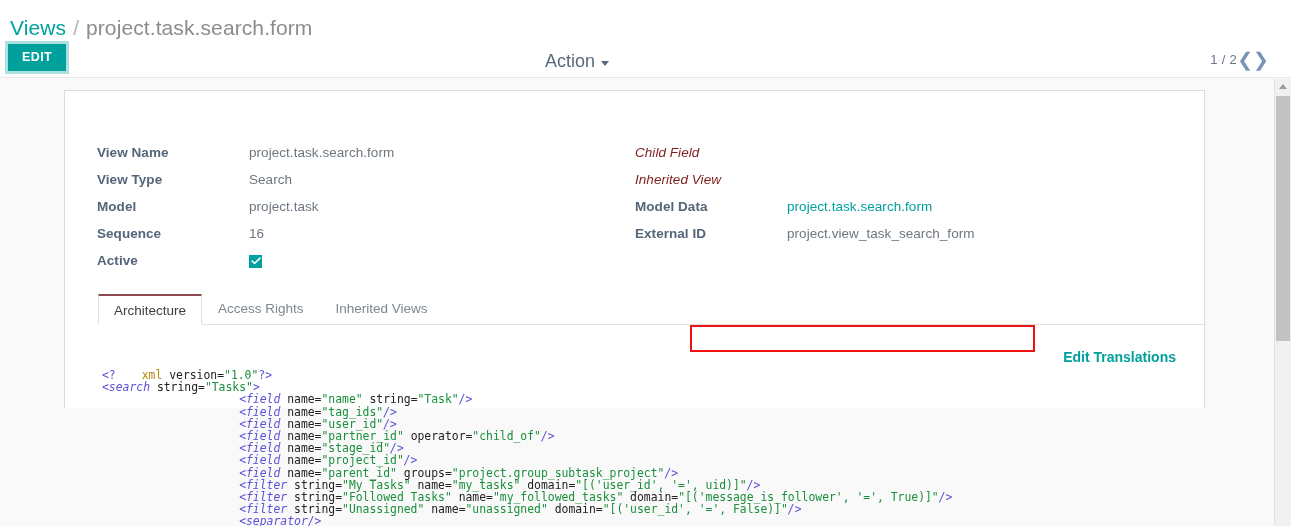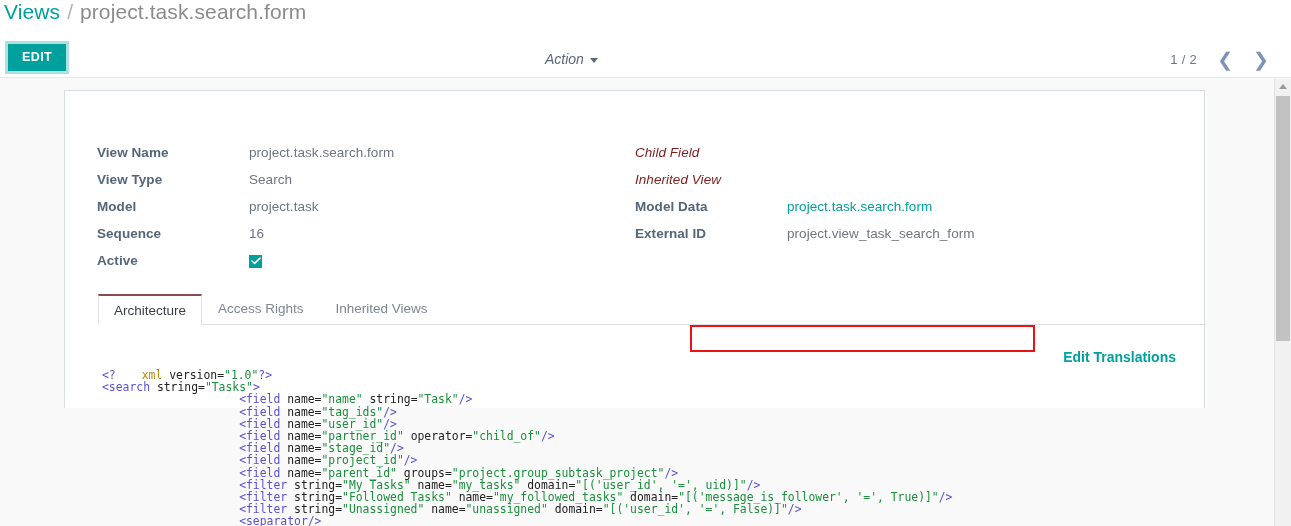--- a/index.html
+++ b/index.html
@@ -9,21 +9,21 @@
     overflow: hidden;
     background: #ffffff;
     font-family: "Liberation Sans", sans-serif;
     -webkit-font-smoothing: antialiased;
   }
   #app { position: relative; width: 1291px; height: 526px; background: #f9f9f9; }
 
   
   .breadcrumb-bar {
     position: absolute; left: 0; top: 0; width: 1291px; height: 40px;
-    background: #ffffff; display: flex; align-items: flex-start; padding-left: 4px;
+    background: #ffffff; display: flex; align-items: flex-end; padding-left: 10px;
   }
   .bc-root { color: #00a09d; font-size: 21px; letter-spacing: .1px; }
   .bc-sep  { color: #b3b3b3; font-size: 21px; margin: 0 7px; }
   .bc-cur  { color: #8c8c8c; font-size: 21px; letter-spacing: .1px; }
 
   
   .control-panel {
     position: absolute; left: 0; top: 40px; width: 1291px; height: 38px;
     background: #ffffff; border-bottom: 1px solid #e7e7e7;
   }
@@ -36,29 +36,29 @@
     cursor: pointer; line-height: 1;
   }
   .btn-create {
     position: absolute; left: 63px; top: 12px;
     background: transparent; color: #00a09d;
     font-size: 12.5px; font-weight: normal; letter-spacing: .4px;
     padding: 7px 10px; border: none; cursor: pointer; line-height: 1; margin-top: 40px;
   }
   .action-menu {
     position: absolute; left: 545px; top: 11px;
-    color: #5a6a7a; font-size: 14px; cursor: pointer;
-    display: flex; align-items: center; gap: 6px; font-style: italic;
+    color: #5a6a7a; font-size: 18px; cursor: pointer;
+    display: flex; align-items: center; gap: 6px;
   }
   .caret { width: 0; height: 0; border-left: 4.5px solid transparent;
            border-right: 4.5px solid transparent; border-top: 5px solid #5a6a7a;
            display: inline-block; margin-top: 3px; }
   .pager {
     position: absolute; right: 22px; top: 10px;
-    display: flex; align-items: center; gap: 20px;
+    display: flex; align-items: center; gap: 0;
   }
   .pager-count { color: #6b7785; font-size: 13px; letter-spacing: .3px; }
   .pager-btn { color: #7a94b8; font-size: 19px; line-height: 1; cursor: pointer;
                font-family: "DejaVu Sans", sans-serif; }
 
   
   .sheet {
     position: absolute; left: 64px; top: 90px;
     width: 1141px; height: 318px;
     background: #ffffff; border: 1px solid #d8dde3; border-bottom: none;
@@ -120,21 +120,21 @@
   .code-area {
     position: absolute; left: 37px; top: 278px; width: 1100px; height: 158px;
     overflow: hidden;
   }
   pre.xml {
     margin: 0; padding: 0;
     font-family: "DejaVu Sans Mono", monospace;
     font-size: 11.4px; line-height: 12.2px;
     color: #333333; white-space: pre;
   }
-  .t-tag  { color: #5b51d8; }
+  .t-tag  { color: #5b51d8; font-style: italic; }
   .t-attr { color: #222222; }
   .t-str  { color: #1a8f3c; }
   .t-pi   { color: #5b51d8; }
   .t-pin  { color: #b8860b; margin-left: 26px; }
 
   
   .scrollbar {
     position: absolute; right: 0; top: 79px; width: 17px; height: 447px;
     background: #f1f1f1; border-left: 1px solid #e2e2e2;
   }

